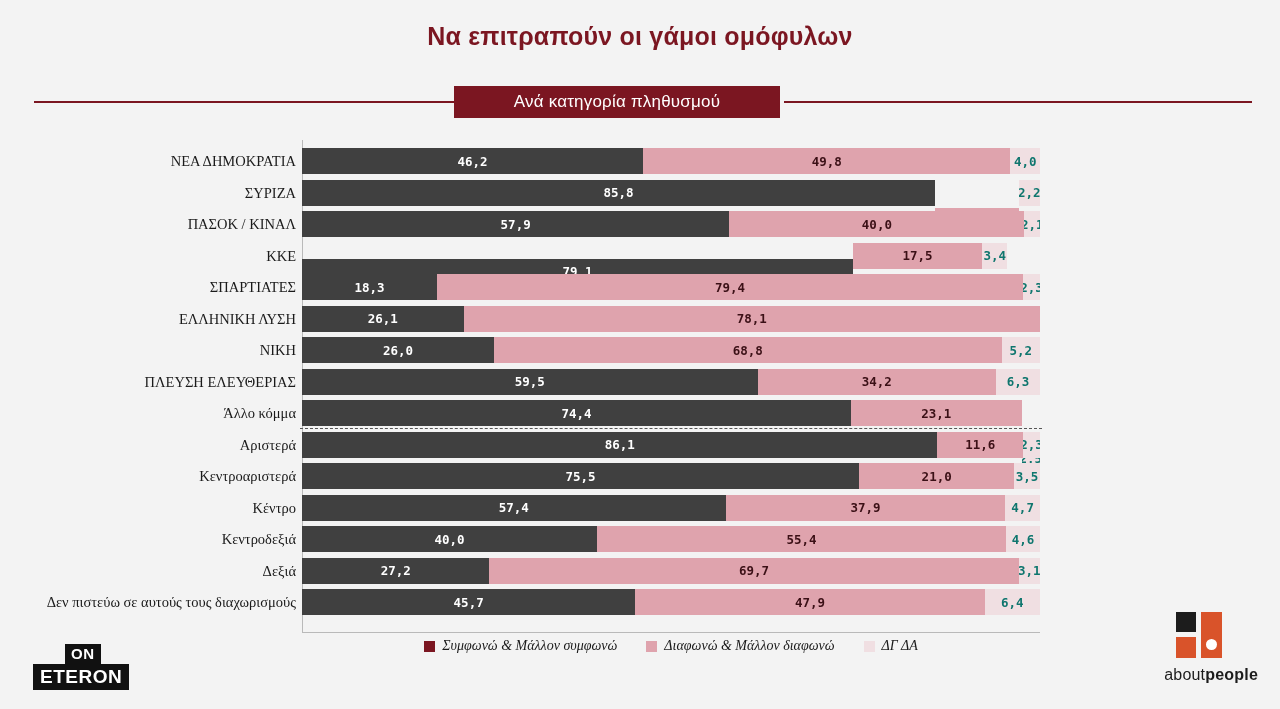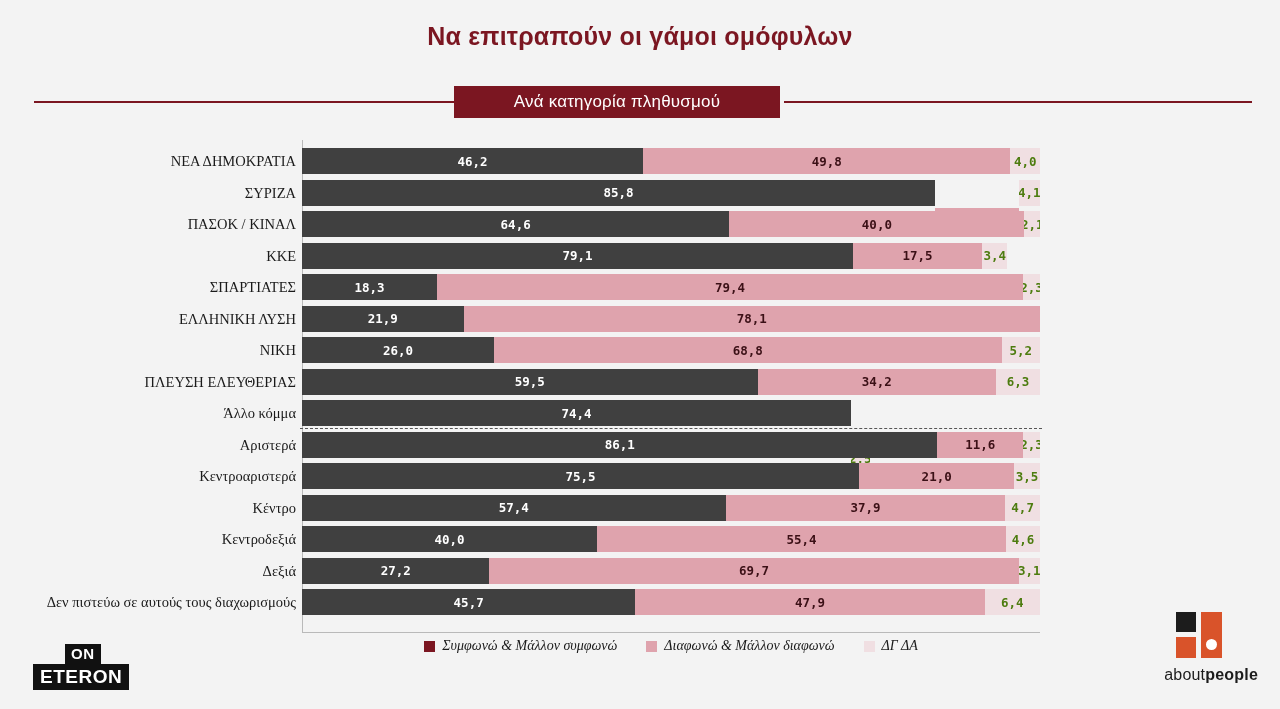--- a/index.html
+++ b/index.html
@@ -81,21 +81,21 @@
     justify-content: center;
     font-family: "DejaVu Sans Mono", monospace;
     font-size: 12.5px;
     font-weight: bold;
     box-sizing: border-box;
     overflow: hidden;
     white-space: nowrap;
   }
   .seg.agree { background: #404040; color: #ffffff; }
   .seg.disagree { background: #dfa3ad; color: #3b1016; }
-  .seg.dk { background: #f0dfe2; color: #4d7c0f; text-align: right; }
+  .seg.dk { background: #f0dfe2; color: #0f766e; text-align: right; }
   .row-label {
     position: absolute;
     right: 744px;
     width: 420px;
     text-align: right;
     font-family: "Liberation Serif", serif;
     font-size: 14.5px;
     color: #1a1a1a;
     line-height: 26px;
     height: 26px;
@@ -249,38 +249,38 @@
       </div>
       <div class="row-label" style="top: 39.5px;">ΣΥΡΙΖΑ</div>
       <div class="row" style="top: 39.5px;">
         <div class="seg agree" style="width: 633.204px;">
           <span>85,8</span>
         </div>
         <div class="seg disagree" style="width: 83.394px; margin-top: 28px;">
           <span>11,3</span>
         </div>
         <div class="seg dk" style="width: 21.402px;">
-          <span>4,1</span>
+          <span>2,2</span>
         </div>
       </div>
       <div class="row-label" style="top: 71px;">ΠΑΣΟΚ / ΚΙΝΑΛ</div>
       <div class="row" style="top: 71px;">
         <div class="seg agree" style="width: 427.302px;">
-          <span>64,6</span>
+          <span>57,9</span>
         </div>
         <div class="seg disagree" style="width: 295.2px;">
           <span>40,0</span>
         </div>
         <div class="seg dk" style="width: 15.498px;">
           <span>2,1</span>
         </div>
       </div>
       <div class="row-label" style="top: 102.5px;">ΚΚΕ</div>
       <div class="row" style="top: 102.5px;">
-        <div class="seg agree" style="width: 551px;">
+        <div class="seg agree" style="width: 551px; margin-top: 16px;">
           <span>79,1</span>
         </div>
         <div class="seg disagree" style="width: 129.15px;">
           <span>17,5</span>
         </div>
         <div class="seg dk" style="width: 25.092px;">
           <span>3,4</span>
         </div>
       </div>
       <div class="row-label" style="top: 134px;">ΣΠΑΡΤΙΑΤΕΣ</div>
@@ -291,21 +291,21 @@
         <div class="seg disagree" style="width: 585.972px;">
           <span>79,4</span>
         </div>
         <div class="seg dk" style="width: 16.974px;">
           <span>2,3</span>
         </div>
       </div>
       <div class="row-label" style="top: 165.5px;">ΕΛΛΗΝΙΚΗ ΛΥΣΗ</div>
       <div class="row" style="top: 165.5px;">
         <div class="seg agree" style="width: 161.622px;">
-          <span>21,9</span>
+          <span>26,1</span>
         </div>
         <div class="seg disagree" style="width: 576.378px;">
           <span>78,1</span>
         </div>
       </div>
       <div class="row-label" style="top: 197px;">ΝΙΚΗ</div>
       <div class="row" style="top: 197px;">
         <div class="seg agree" style="width: 191.88px; text-align: right;">
           <span>26,0</span>
         </div>
@@ -325,20 +325,23 @@
           <span>34,2</span>
         </div>
         <div class="seg dk" style="width: 46.494px;">
           <span>6,3</span>
         </div>
       </div>
       <div class="row-label" style="top: 260px;">Άλλο κόμμα</div>
       <div class="row" style="top: 260px;">
         <div class="seg agree" style="width: 549.072px;">
           <span>74,4</span>
+        </div>
+        <div class="seg disagree" style="width: 170.478px;">
+          <span>23,1</span>
         </div>
         <div class="seg dk" style="width: 18.45px; margin-top: 45px;">
           <span>2,5</span>
         </div>
       </div>
       <div class="divider" style="top: 287.75px;"></div>
       <div class="row-label" style="top: 291.5px;">Αριστερά</div>
       <div class="row" style="top: 291.5px;">
         <div class="seg agree" style="width: 635.418px;">
           <span>86,1</span>

